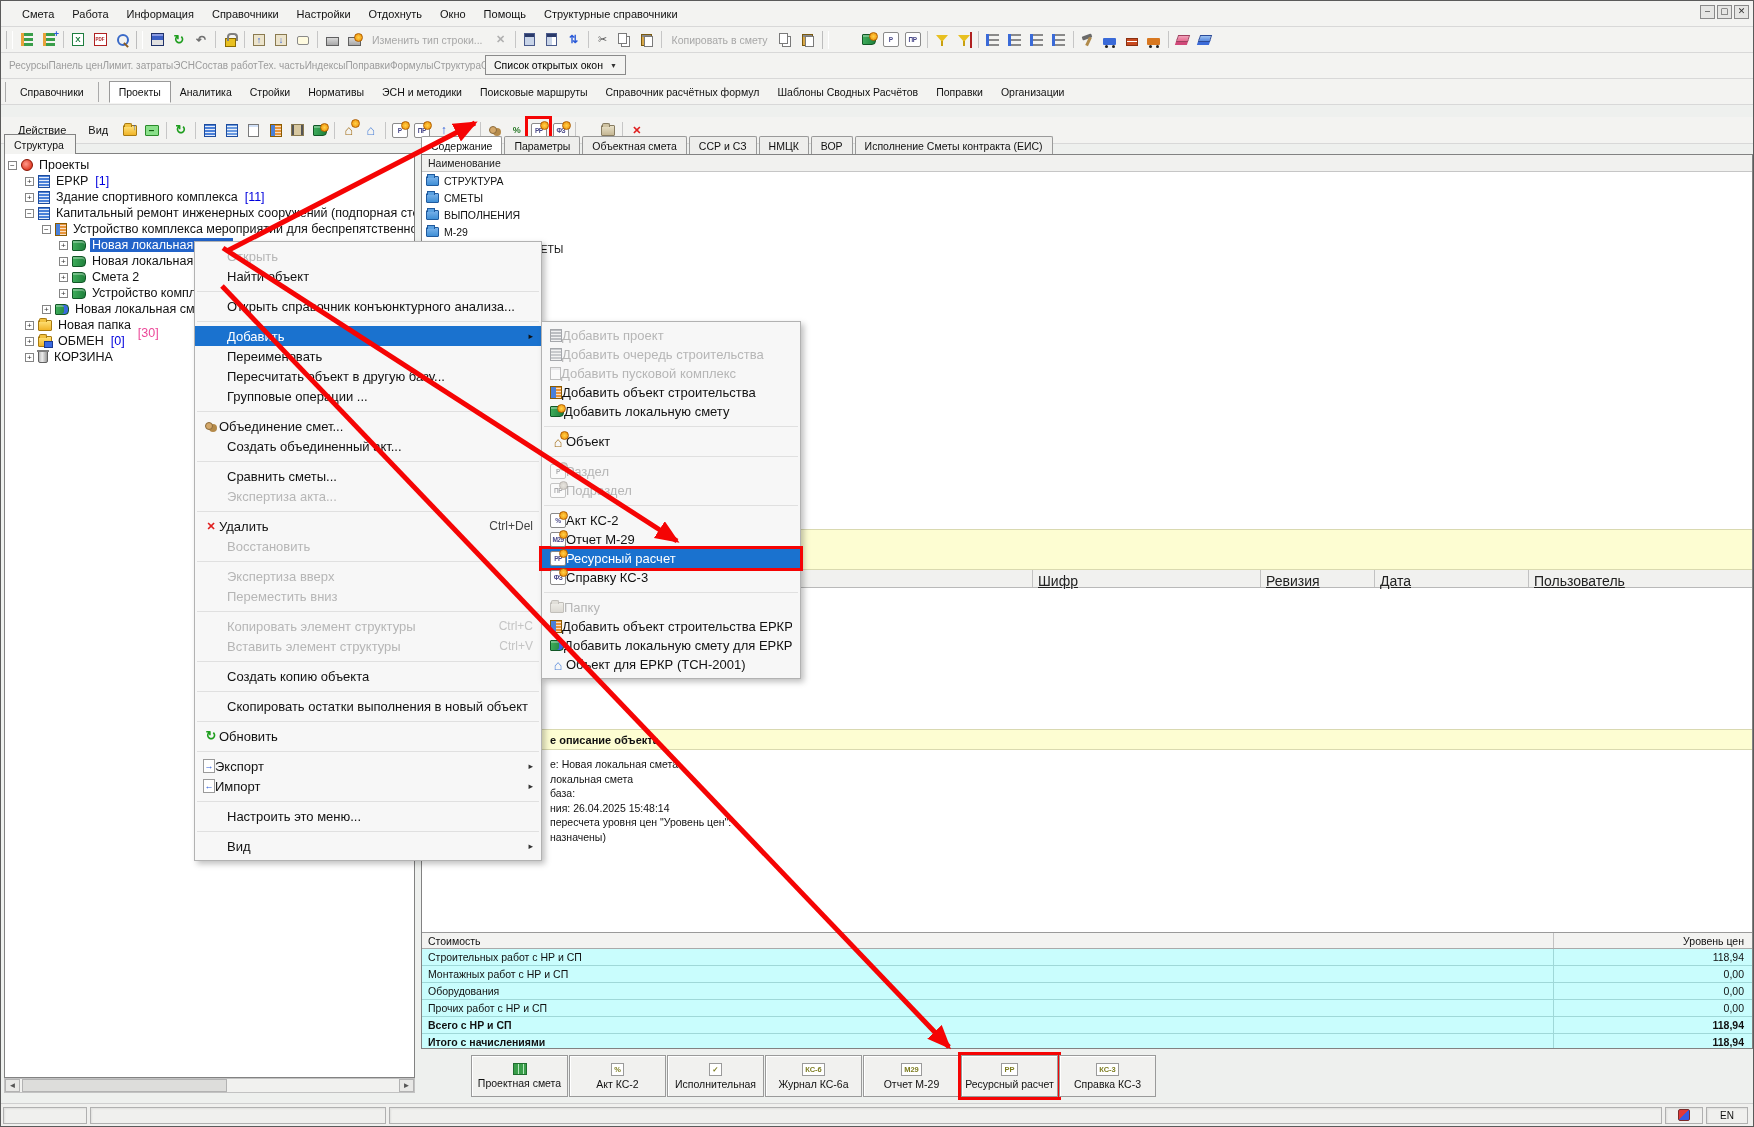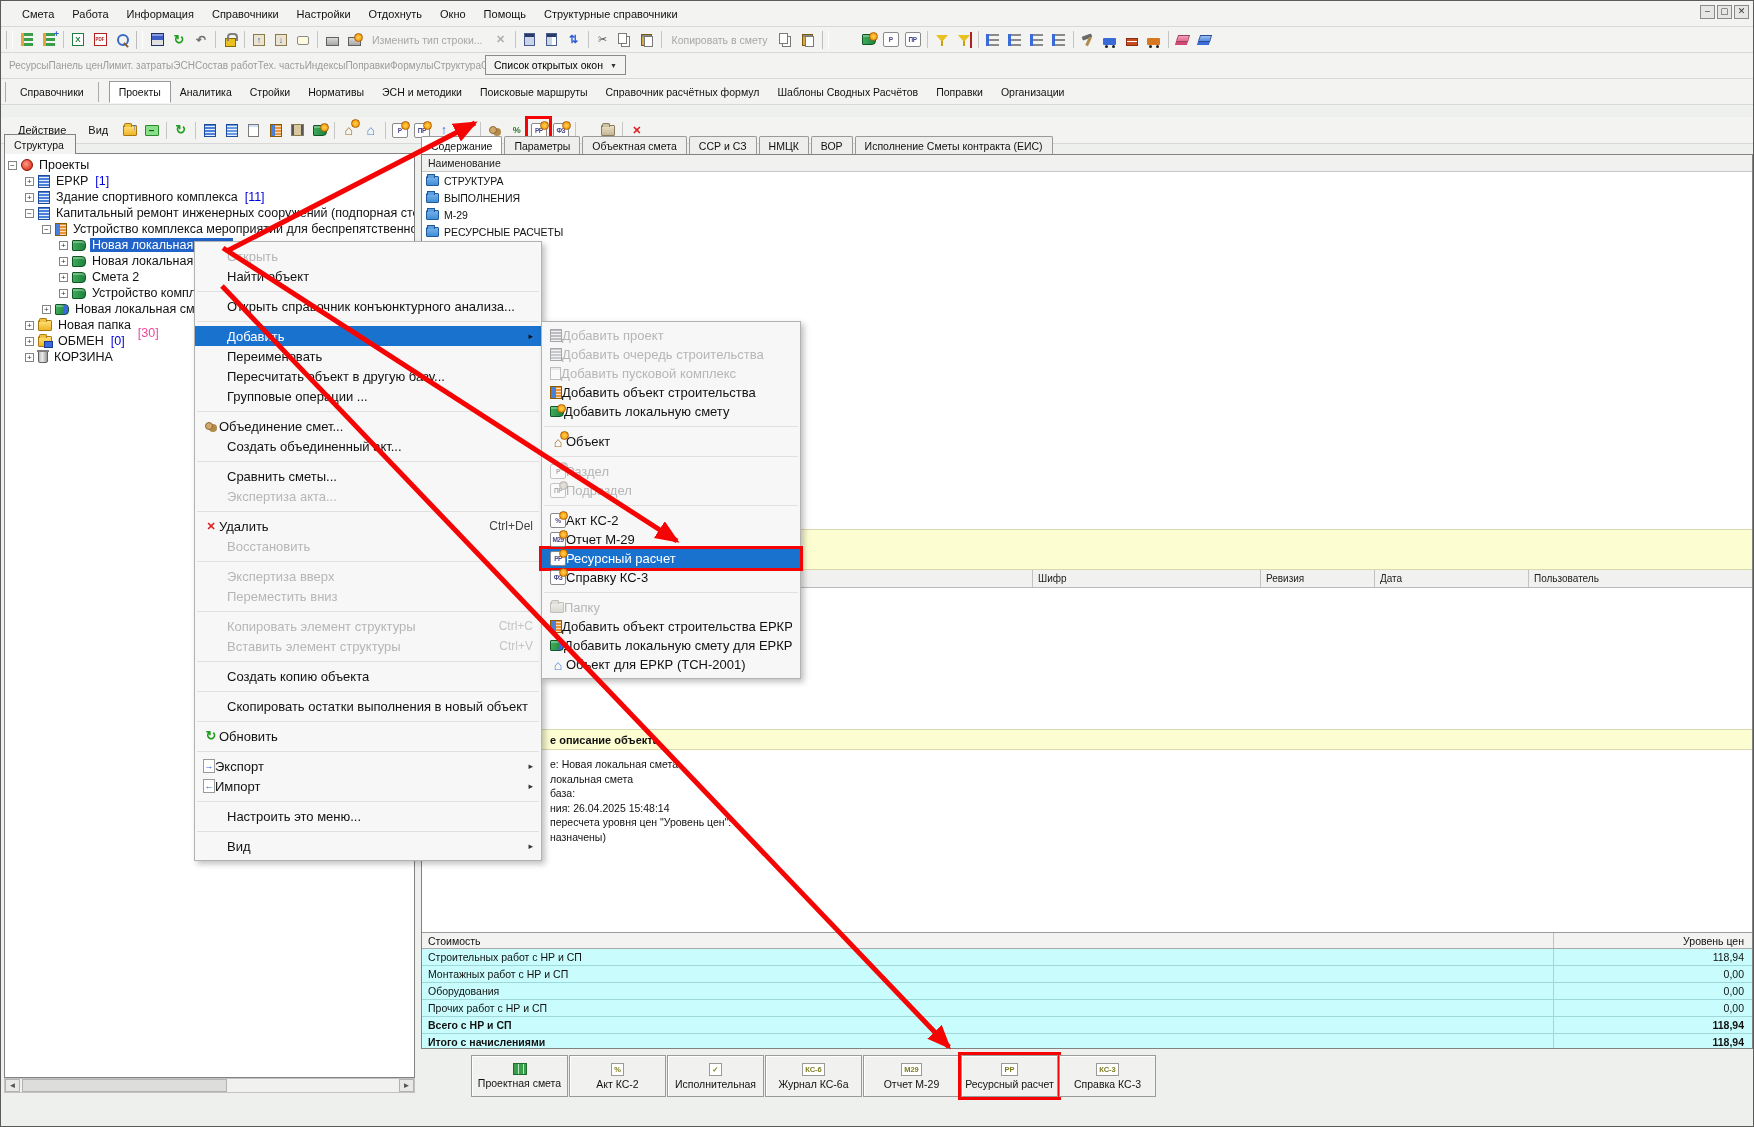--- a/index.html
+++ b/index.html
@@ -48,21 +48,21 @@
   .sspace{flex:1;}
   
   #rtabs{position:absolute;left:420px;top:133px;height:20px;display:flex;font-size:10.5px;align-items:flex-end;}
   .rtab{padding:3px 9px 2px;border:1px solid #9a9a9a;border-bottom:none;background:#eeeeec;margin-right:2px;border-radius:2px 2px 0 0;white-space:nowrap;}
   .rtab.sel{background:#fff;}
   #rbody{position:absolute;left:420px;top:153px;width:1332px;height:895px;background:#fff;border:1px solid #828282;overflow:hidden;}
   #colheader{height:17px;background:#f1f1ef;border-bottom:1px solid #c6c6c6;display:flex;align-items:center;padding-left:6px;color:#222;}
   .frow{height:17px;display:flex;align-items:center;padding-left:4px;gap:5px;font-size:10.5px;}
   .band{position:absolute;left:0;right:0;background:#fdfdd2;border-top:1px solid #d9d9b0;border-bottom:1px solid #d9d9b0;}
   #band1{top:374px;height:41px;}
-  #revheader{position:absolute;left:0;right:0;top:415px;height:18px;background:#f1f1ef;border-bottom:1px solid #b9b9b9;display:flex;font-size:10px;color:#222;}
+  #revheader{position:absolute;left:0;right:0;top:415px;height:18px;background:#f1f1ef;border-bottom:1px solid #b9b9b9;display:flex;font-size:14px;color:#222;text-decoration:underline;}
   .revcol{border-left:1px solid #c2c2c2;padding:3px 0 0 5px;height:100%;}
   .revcol.first{border-left:none;}
   #band2{top:574px;height:21px;font-weight:bold;font-size:11px;display:flex;align-items:center;}
   #band2 span{margin-left:128px;}
   #desclines{position:absolute;left:128px;top:602px;font-size:10.5px;line-height:14.6px;}
   
   #summary{position:absolute;left:0;right:0;top:777px;border-top:1px solid #9a9a9a;font-size:10.5px;}
   #sumhdr{height:16px;display:flex;background:#f3f3f1;border-bottom:1px solid #aaa;align-items:center;}
   #sumhdr .sumlabel{font-weight:normal;}
   .sumrow{height:17px;display:flex;background:#c9fdfd;border-bottom:1px solid #9fd8d8;align-items:center;}
@@ -559,20 +559,24 @@
         <span>Наименование</span>
       </div>
     <div>
 
     <div class="frow">
           <span class="gi i-folderb"></span>
           <span>СТРУКТУРА</span>
         </div>
         <div class="frow">
           <span class="gi i-folderb"></span>
+          <span>СМЕТЫ</span>
+        </div>
+        <div class="frow">
+          <span class="gi i-folderb"></span>
           <span>ВЫПОЛНЕНИЯ</span>
         </div>
         <div class="frow">
           <span class="gi i-folderb"></span>
           <span>М-29</span>
         </div>
         <div class="frow">
           <span class="gi i-folderb"></span>
           <span>РЕСУРСНЫЕ РАСЧЕТЫ</span>
         </div>
@@ -663,20 +667,29 @@
 
         <span class="btlabel">Ресурсный расчет</span>
       </div>
       <div class="btab">
         <span class="btg">КС-3</span>
 
         <span class="btlabel">Справка КС-3</span>
       </div>
     </div>
 
+  <div id="statusbar">
+    <span class="scell" id="sc1"></span>
+    <span class="scell" id="sc2"></span>
+    <span class="scell" id="sc3"></span>
+    <span class="scell" id="sc4">
+        <span class="kbico"></span>
+      </span>
+    <span class="scell" id="sc5">EN</span>
+  </div>
 
   <div id="ctxmenu">
 
   <div class="mitem dis">
         <span class="mico noico"></span>
         <span class="mlabel">Открыть</span>
 
       </div>
       <div class="mitem">
         <span class="mico noico"></span>

